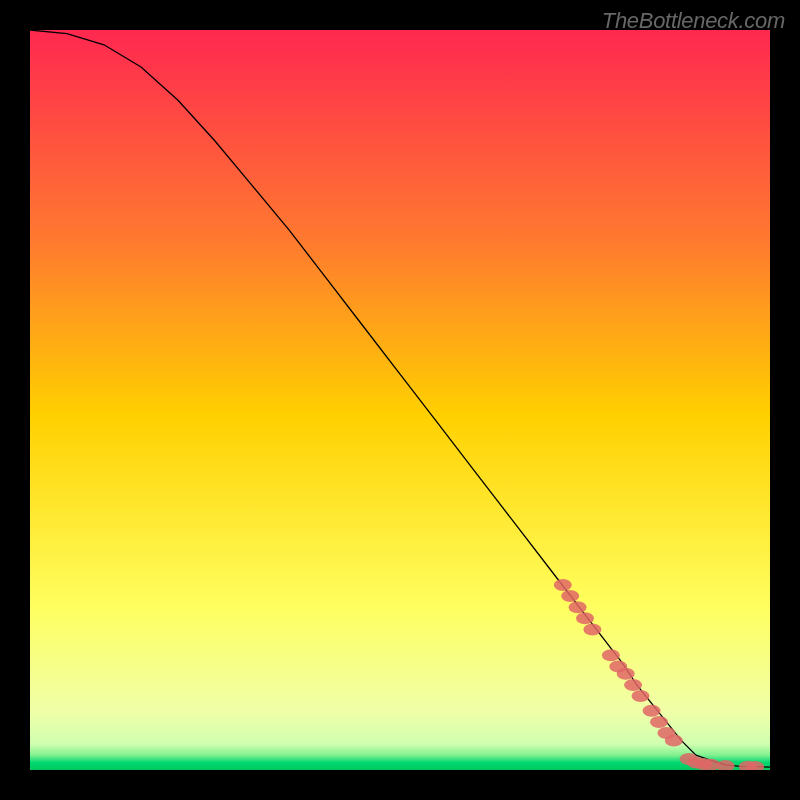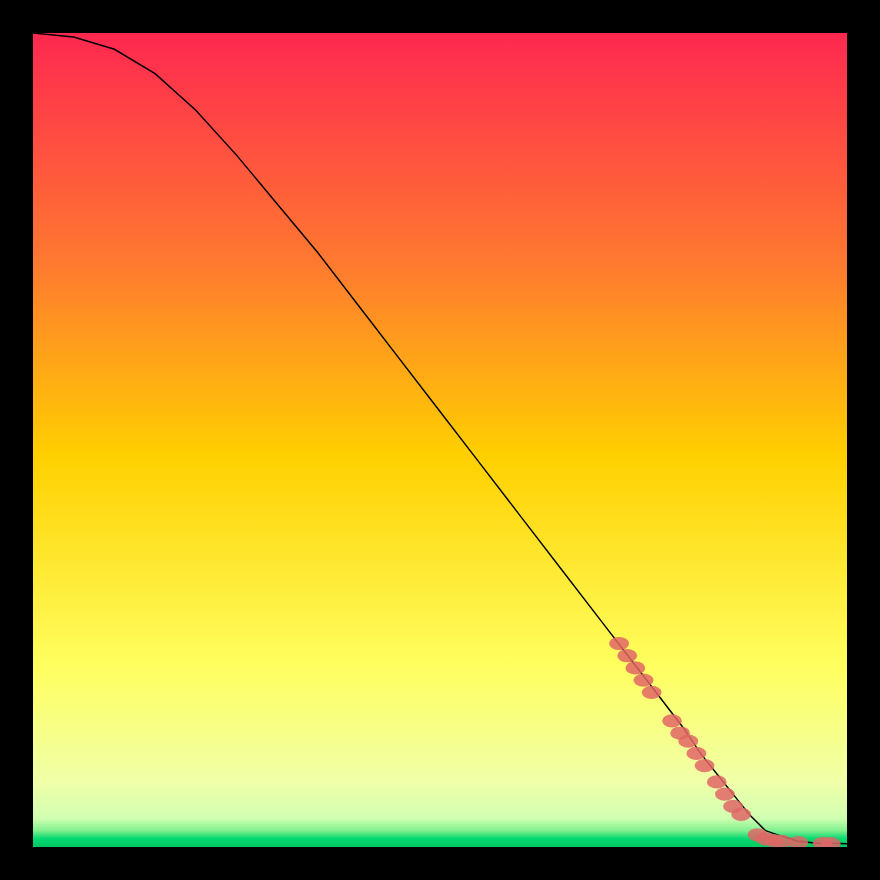--- a/index.html
+++ b/index.html
@@ -8,20 +8,21 @@
     .plot-area { position: absolute; left: 30px; top: 30px; width: 740px; height: 740px; overflow: hidden; }
     .gradient-bg { position: absolute; inset: 0; }
     .watermark { position: absolute; top: 8px; right: 15px; color: #676767; font-size: 22px; font-weight: 500; font-style: italic; z-index: 10; letter-spacing: -0.3px; }
     .curve-svg { position: absolute; inset: 0; z-index: 5; }
     .marker { fill: #e06666; opacity: 0.85; }
   </style>
 </head>
 <body>
 
 <div class="chart-container">
+  <div class="watermark">TheBottleneck.com</div>
   <div class="plot-area">
     <svg class="gradient-bg" viewBox="0 0 740 740" preserveAspectRatio="none">
       <defs>
         <linearGradient id="bg-grad" x1="0" y1="0" x2="0" y2="1">
           <stop offset="0%" stop-color="#ff2850"></stop>
           <stop offset="28%" stop-color="#ff7830"></stop>
           <stop offset="52%" stop-color="#ffd000"></stop>
           <stop offset="78%" stop-color="#ffff60"></stop>
           <stop offset="92%" stop-color="#f0ffa8"></stop>
           <stop offset="96.5%" stop-color="#d0ffb0"></stop>

